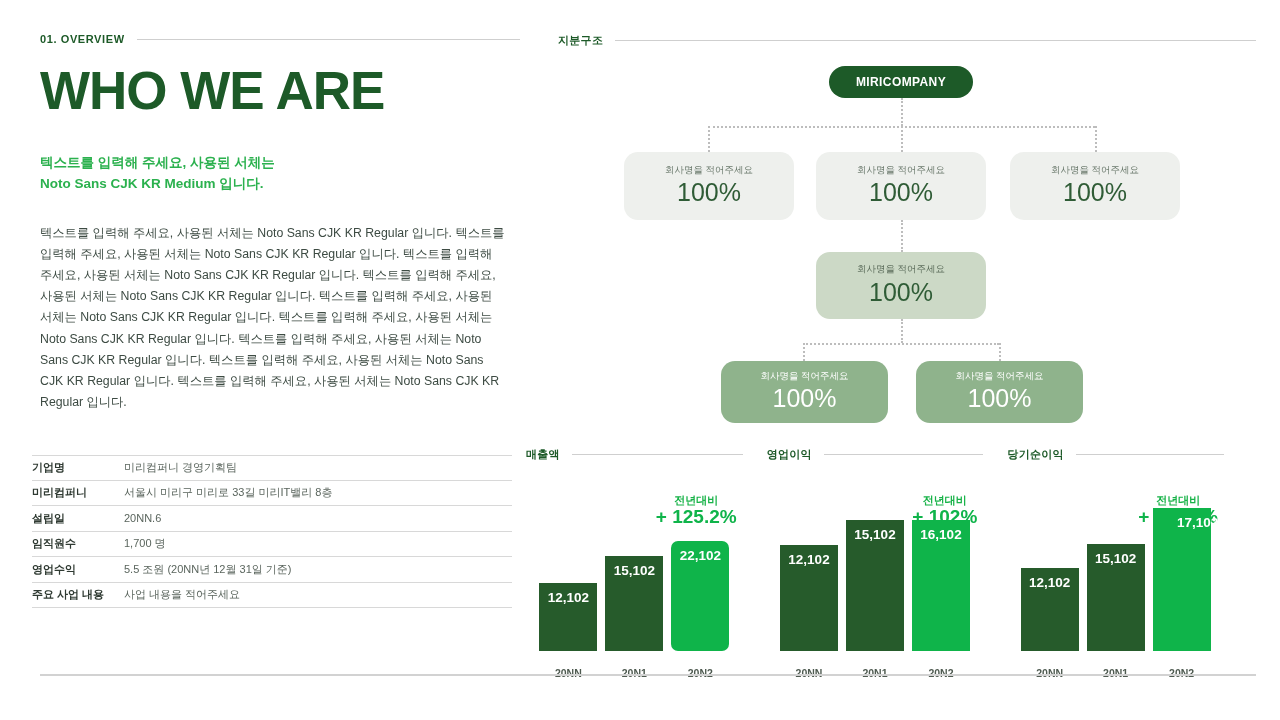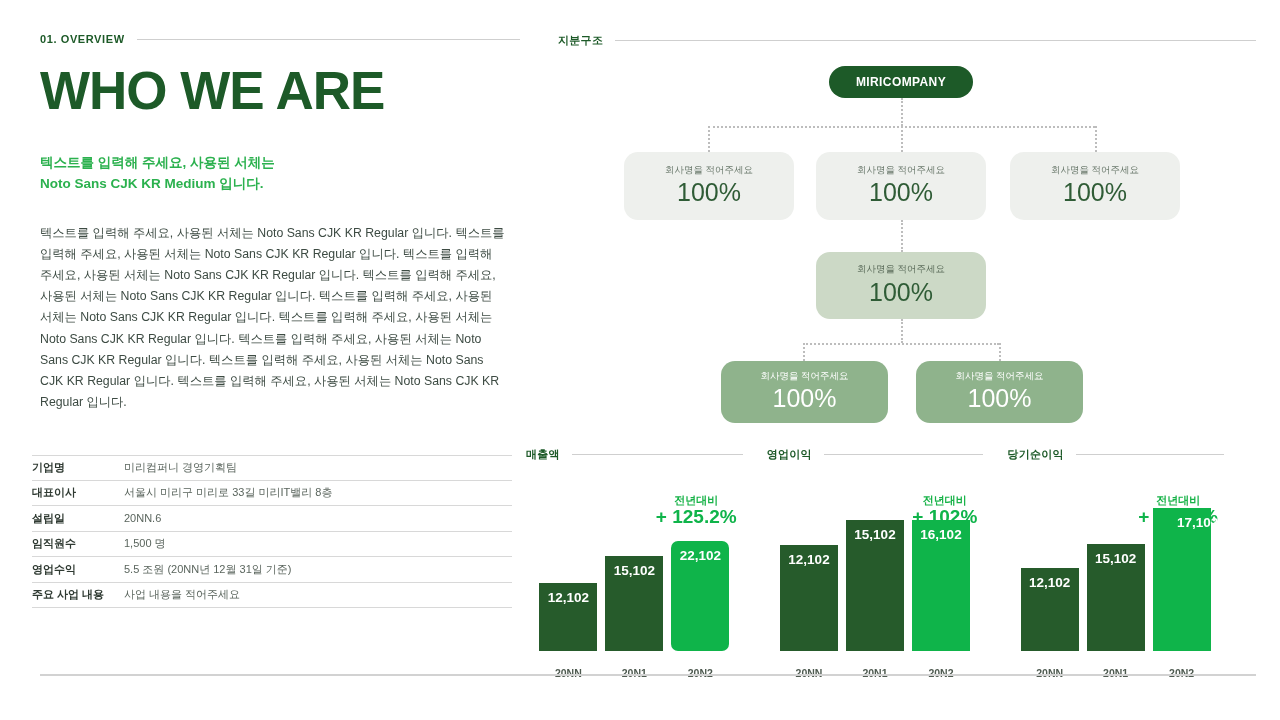--- a/index.html
+++ b/index.html
@@ -152,30 +152,30 @@
 
     <div class="body-copy">텍스트를 입력해 주세요, 사용된 서체는 Noto Sans CJK KR Regular 입니다. 텍스트를 입력해 주세요, 사용된 서체는 Noto Sans CJK KR Regular 입니다. 텍스트를 입력해 주세요, 사용된 서체는 Noto Sans CJK KR Regular 입니다. 텍스트를 입력해 주세요, 사용된 서체는 Noto Sans CJK KR Regular 입니다. 텍스트를 입력해 주세요, 사용된 서체는 Noto Sans CJK KR Regular 입니다. 텍스트를 입력해 주세요, 사용된 서체는 Noto Sans CJK KR Regular 입니다. 텍스트를 입력해 주세요, 사용된 서체는 Noto Sans CJK KR Regular 입니다. 텍스트를 입력해 주세요, 사용된 서체는 Noto Sans CJK KR Regular 입니다. 텍스트를 입력해 주세요, 사용된 서체는 Noto Sans CJK KR Regular 입니다.</div>
   </div>
 
   <div class="info-table">
     <div class="trow">
       <div class="th">기업명</div>
       <div class="td">미리컴퍼니 경영기획팀</div>
     </div>
     <div class="trow">
-      <div class="th">대표이사</div>
+      <div class="th">미리컴퍼니</div>
       <div class="td">서울시 미리구 미리로 33길 미리IT밸리 8층</div>
     </div>
     <div class="trow">
       <div class="th">설립일</div>
       <div class="td">20NN.6</div>
     </div>
     <div class="trow">
       <div class="th">임직원수</div>
-      <div class="td">1,500 명</div>
+      <div class="td">1,700 명</div>
     </div>
     <div class="trow">
       <div class="th">영업수익</div>
       <div class="td">5.5 조원 (20NN년 12월 31일 기준)</div>
     </div>
     <div class="trow">
       <div class="th">주요 사업 내용</div>
       <div class="td">사업 내용을 적어주세요</div>
     </div>
   </div>

